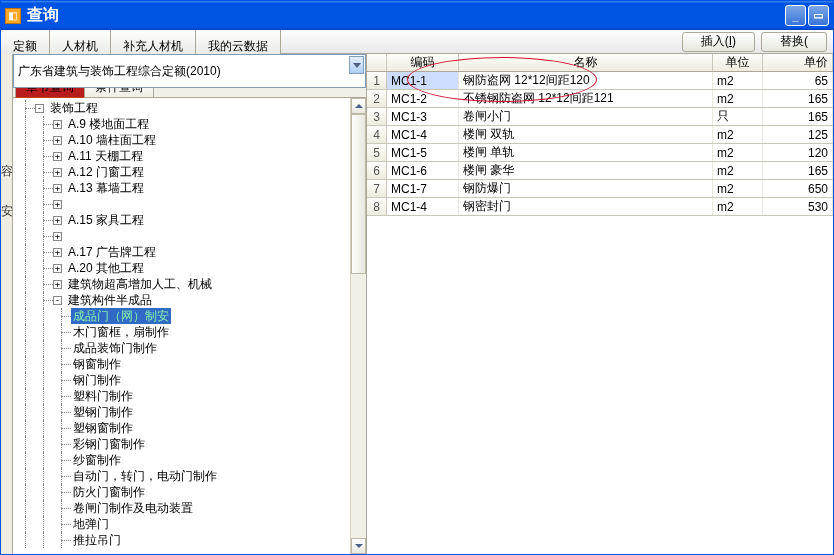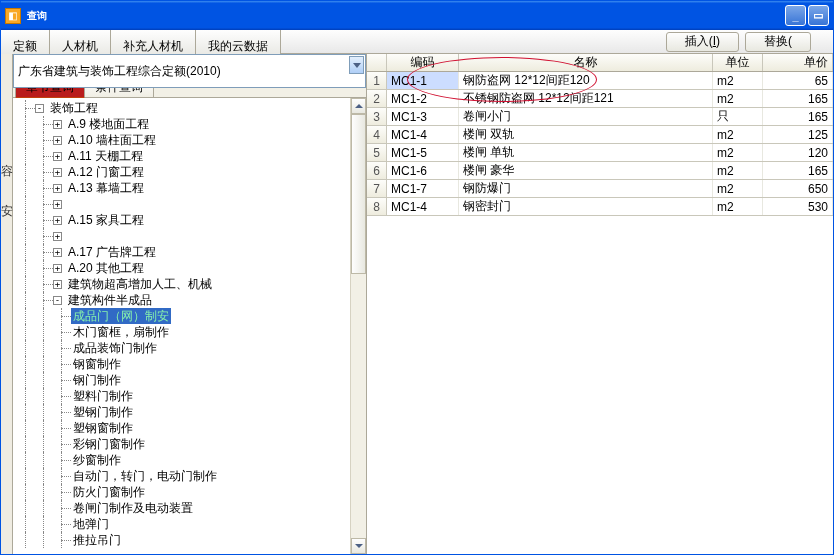--- a/index.html
+++ b/index.html
@@ -1,26 +1,26 @@
 <!DOCTYPE html>
 <html><head>
 <meta charset="utf-8">
 <style>
 *{box-sizing:border-box;margin:0;padding:0;font-family:"SimSun","宋体",sans-serif;font-size:12px}
 body{background:#fff;overflow:hidden}
 .window{width:834px;height:555px;border:1px solid #0054e3;background:#fff;position:relative}
 .titlebar{height:29px;background:linear-gradient(to bottom,#3c8cf0 0%,#0054e3 8%,#0054e3 92%,#003db7 100%);display:flex;align-items:center;padding:0 4px;color:#fff}
 .titlebar-icon{width:16px;height:16px;background:#f9a825;border:1px solid #c77800;margin-right:6px;display:flex;align-items:center;justify-content:center;font-size:10px;color:#fff}
-.titlebar-text{font-weight:bold;font-size:10px;flex:1}
+.titlebar-text{font-weight:bold;font-size:16px;flex:1}
 .titlebar-btns{display:flex;gap:2px}
 .tbtn{width:21px;height:21px;background:linear-gradient(to bottom,#7ba7e8,#3874d6);border:1px solid #fff;border-radius:3px;display:flex;align-items:center;justify-content:center;color:#fff;font-weight:bold;font-size:11px}
 .toolbar{height:24px;background:linear-gradient(to bottom,#fefefe,#e8e8e8);border-bottom:1px solid #aca899;display:flex}
 .tool-tabs{display:flex;height:100%}
 .tool-tab{padding:16px 12px;height:100%;display:flex;align-items:center;border-right:1px solid #aca899;background:linear-gradient(to bottom,#fefefe,#e3e3dd);cursor:pointer}
-.tool-right{margin-left:auto;display:flex;align-items:center;padding-right:22px;gap:6px}
+.tool-right{margin-left:auto;display:flex;align-items:center;padding-right:6px;gap:6px}
 .tbutton{height:20px;padding:0 18px;background:linear-gradient(to bottom,#fefefe,#e8e8e0);border:1px solid #aca899;border-radius:3px;display:flex;align-items:center;cursor:pointer}
 .tbutton u{text-decoration:underline}
 .content{display:flex;height:calc(100% - 53px)}
 .left-col{width:12px;background:#efece2;border-right:1px solid #aca899;display:flex;flex-direction:column;align-items:center;padding-top:100px;gap:40px}
 .left-col span{writing-mode:vertical-rl;color:#333}
 .left-pane{width:354px;border-right:1px solid #aca899;display:flex;flex-direction:column}
 .combo-row{height:22px;border-bottom:1px solid #aca899;display:flex}
 .combo{flex:1;height:100%;border:1px solid #7f9db9;background:#fff;display:flex;align-items:center;padding:16px 4px;position:relative}
 .combo-btn{width:15px;height:18px;background:linear-gradient(to bottom,#e3effc,#b0cff7);border:1px solid #7f9db9;position:absolute;right:1px;top:1px;display:flex;align-items:center;justify-content:center}
 .combo-btn::after{content:"";border-left:4px solid transparent;border-right:4px solid transparent;border-top:5px solid #4d6185}

